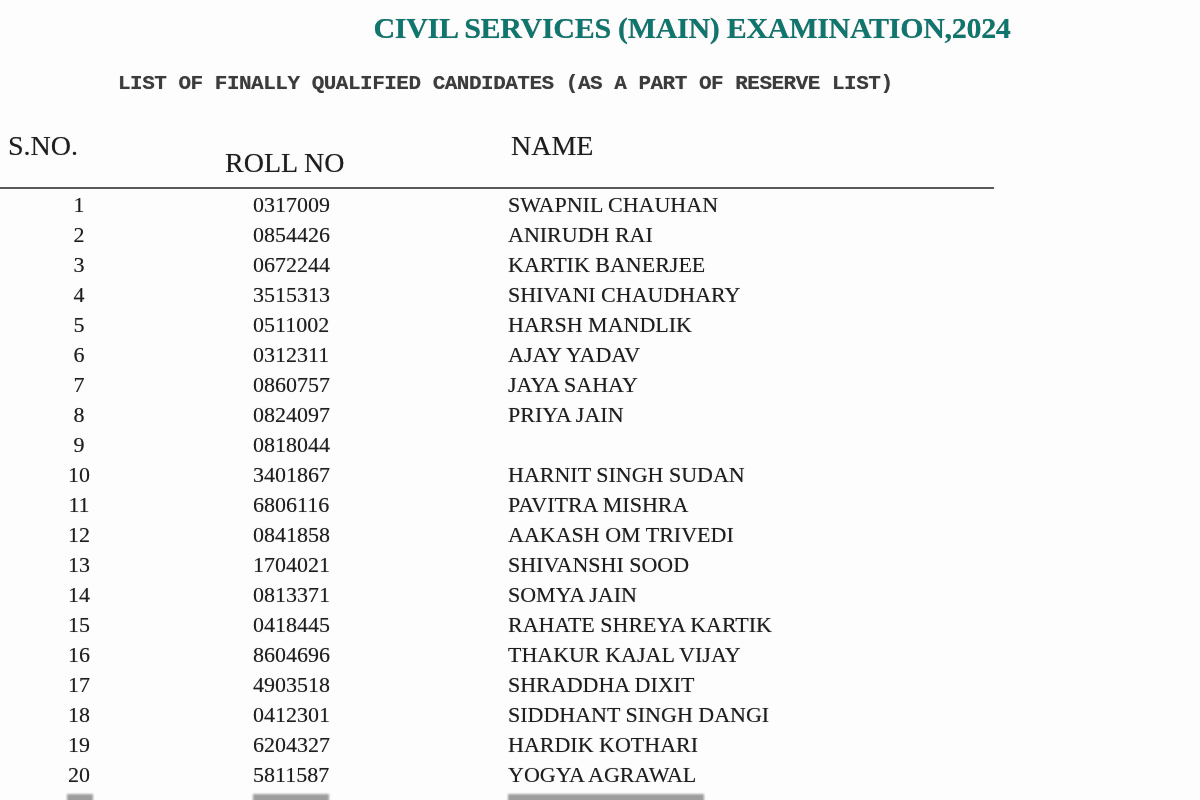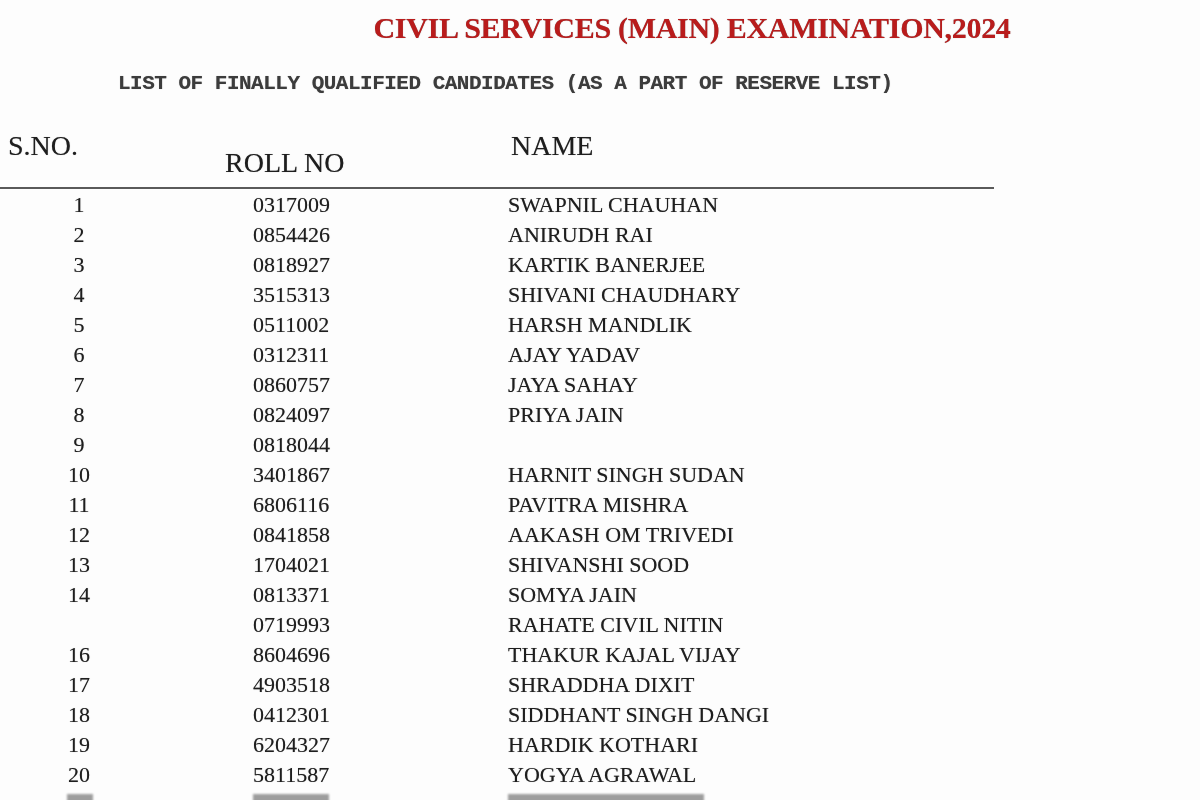--- a/index.html
+++ b/index.html
@@ -18,21 +18,21 @@
   .title {
     position: absolute;
     top: 11px;
     left: 692px;
     transform: translateX(-50%);
     margin: 0;
     font-size: 30px;
     font-weight: 700;
     letter-spacing: -0.3px;
     white-space: nowrap;
-    color: #b91c1c;
+    color: #0f766e;
   }
 
   .subtitle {
     position: absolute;
     top: 72px;
     left: 118px;
     font-family: "Liberation Mono", monospace;
     font-weight: 700;
     font-size: 21px;
     letter-spacing: -0.5px;
@@ -100,21 +100,21 @@
   </div>
 
   <div class="row">
     <span class="cell sno">2</span>
     <span class="cell roll">0854426</span>
     <span class="cell name">ANIRUDH RAI</span>
   </div>
 
   <div class="row">
     <span class="cell sno">3</span>
-    <span class="cell roll">0818927</span>
+    <span class="cell roll">0672244</span>
     <span class="cell name">KARTIK BANERJEE</span>
   </div>
 
   <div class="row">
     <span class="cell sno">4</span>
     <span class="cell roll">3515313</span>
     <span class="cell name">SHIVANI CHAUDHARY</span>
   </div>
 
   <div class="row">
@@ -170,22 +170,23 @@
     <span class="cell name">SHIVANSHI SOOD</span>
   </div>
 
   <div class="row">
     <span class="cell sno">14</span>
     <span class="cell roll">0813371</span>
     <span class="cell name">SOMYA JAIN</span>
   </div>
 
   <div class="row">
-    <span class="cell roll">0719993</span>
-    <span class="cell name">RAHATE CIVIL NITIN</span>
+    <span class="cell sno">15</span>
+    <span class="cell roll">0418445</span>
+    <span class="cell name">RAHATE SHREYA KARTIK</span>
   </div>
 
   <div class="row">
     <span class="cell sno">16</span>
     <span class="cell roll">8604696</span>
     <span class="cell name">THAKUR KAJAL VIJAY</span>
   </div>
 
   <div class="row">
     <span class="cell sno">17</span>

